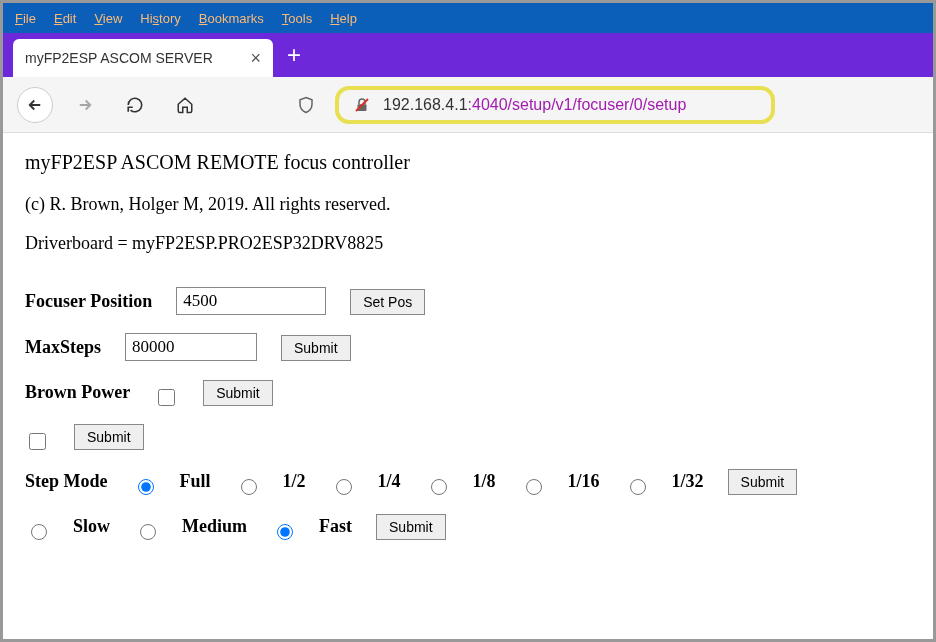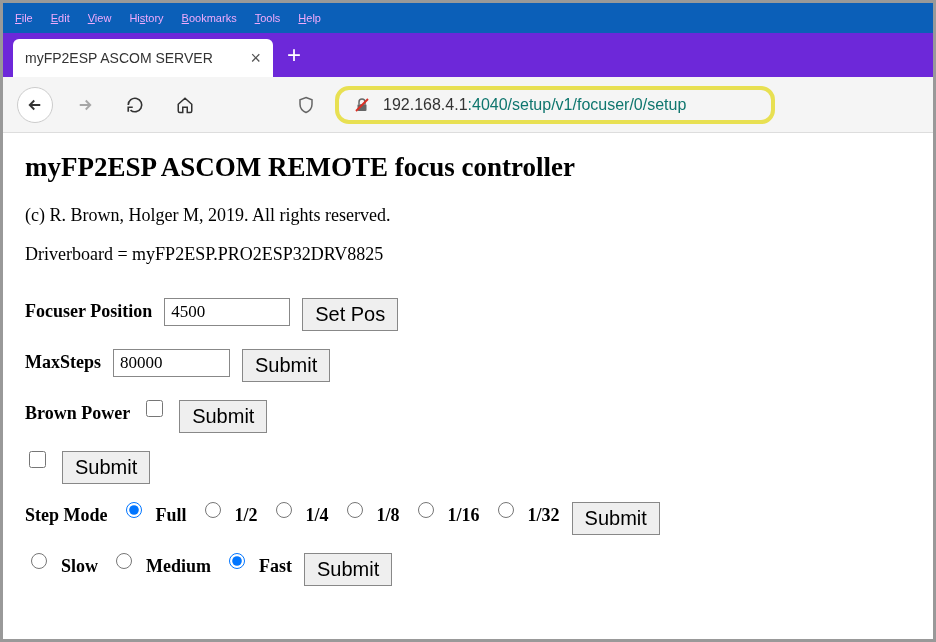--- a/index.html
+++ b/index.html
@@ -13,22 +13,22 @@
     }
     .menubar {
       background: #0b5fb8;
       height: 30px;
       display: flex;
       align-items: center;
       padding: 0 12px;
       gap: 18px;
     }
     .menu-item {
-      color: #f0abfc;
-      font-size: 11px;
+      color: #fdba74;
+      font-size: 13px;
       cursor: pointer;
     }
     .menu-item .ul { text-decoration: underline; }
     .tabbar {
       background: #6d28d9;
       height: 44px;
       display: flex;
       align-items: flex-end;
       padding-left: 10px;
     }
@@ -105,53 +105,53 @@
       max-width: 440px;
     }
     .lock-slash {
       width: 18px;
       height: 18px;
     }
     .url-text {
       font-size: 16px;
       color: #333;
     }
-    .url-text .dim { color: #0f766e; }
+    .url-text .dim { color: #a21caf; }
     .content {
       padding: 14px 22px;
       font-family: "Times New Roman", serif;
       font-size: 18px;
       color: #000;
       line-height: 1.5;
     }
     .content h2 {
-      font-size: 27px;
-      font-weight: bold;
+      font-size: 20px;
+      font-weight: normal;
       margin-bottom: 14px;
     }
     .content p { margin-bottom: 10px; }
     .content .info-line { margin-bottom: 2px; }
     .form-row {
       margin-top: 18px;
       display: flex;
-      align-items: flex-start;
-      gap: 12px;
+      align-items: flex-end;
+      gap: 24px;
     }
     .form-row .lbl { font-weight: bold; }
     .form-row input[type="text"] {
       font-family: "Times New Roman", serif;
       font-size: 17px;
       padding: 3px 6px;
       border: 1px solid #888;
-      width: 126px;
-    }
-    .form-row input[type="text"].narrow { width: 117px; }
+      width: 150px;
+    }
+    .form-row input[type="text"].narrow { width: 132px; }
     .btn {
       font-family: Arial, sans-serif;
-      font-size: 20px;
+      font-size: 14px;
       padding: 4px 12px;
       background: #efefef;
       border: 1px solid #888;
       cursor: pointer;
     }
     .form-row input[type="checkbox"] {
       width: 17px;
       height: 17px;
       margin: 0 4px;
     }

